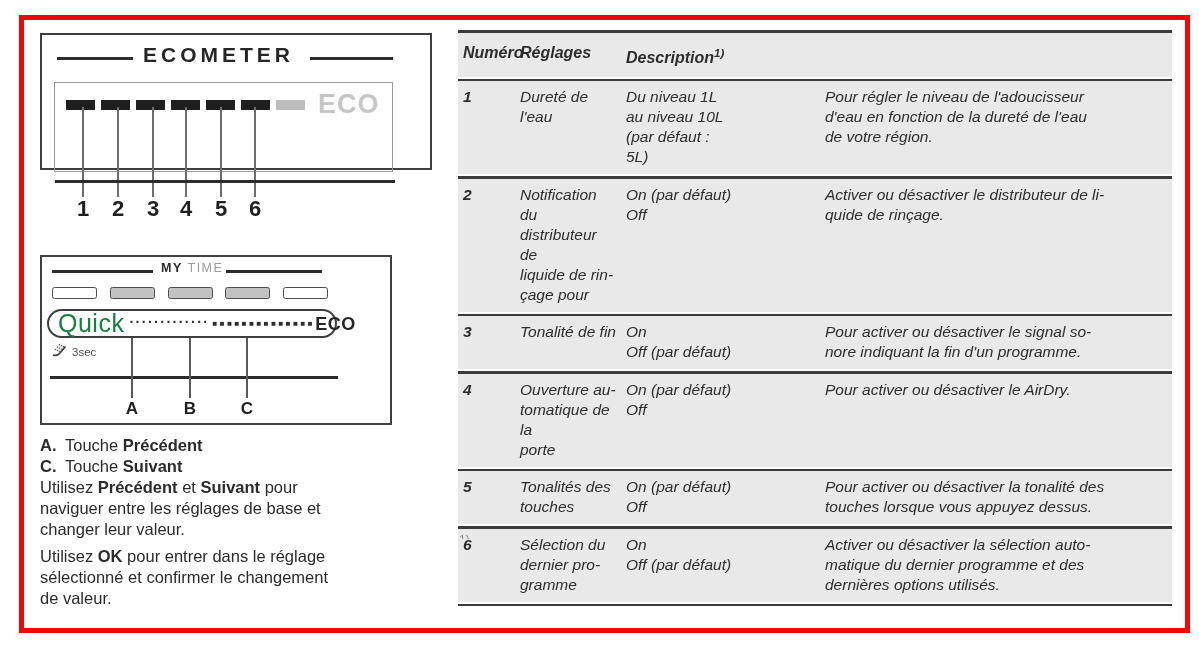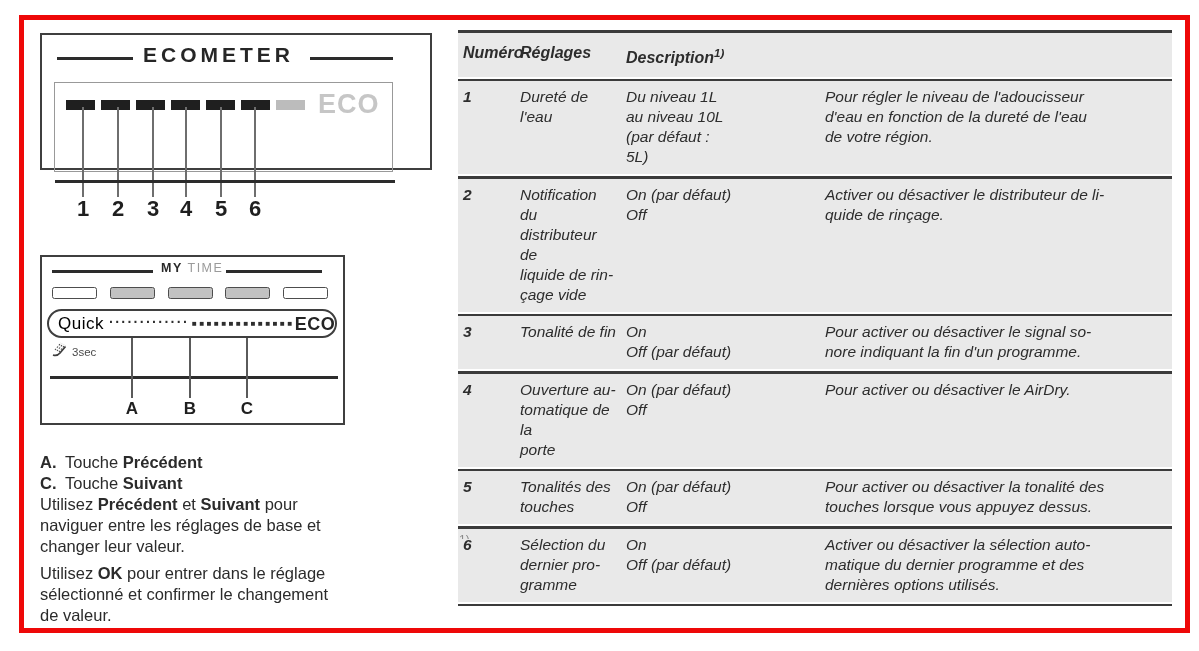--- a/index.html
+++ b/index.html
@@ -26,45 +26,45 @@
   .bar.dark{background:#1f1f1f;}
   .bar.eco{background:#bcbcbc;}
   .eco-word{font-size:27px;font-weight:bold;letter-spacing:1px;color:#c6c6c6;margin-left:7px;line-height:1;}
   .callout{position:absolute;width:2px;background:#6e6e6e;}
   .eco-call{top:72px;height:90px;}
   .baseline{position:absolute;height:3px;background:#2c2c2c;}
   .eco-base{left:13px;top:145px;width:340px;}
   .num-label{position:absolute;top:161px;width:24px;text-align:center;
     font-size:22px;font-weight:bold;color:#1f1f1f;}
   
-  .mytime{left:40px;top:255px;width:305px;height:170px;}
+  .mytime{left:40px;top:255px;width:352px;height:170px;}
   .mt-title{position:absolute;left:119px;top:4px;font-size:12.5px;letter-spacing:1.5px;}
   .mt-title .strong{font-weight:bold;color:#2a2a2a;}
   .mt-title .light{color:#9a9a9a;}
   .mt-rule{height:2.5px;}
   .mt-rule-l{left:10px;top:13px;width:101px;background:#2c2c2c;}
   .mt-rule-r{left:184px;top:13px;width:96px;background:#2c2c2c;}
   .btn-row{position:absolute;left:10px;top:30px;width:276px;display:flex;justify-content:space-between;}
   .prog-btn{width:45px;height:12px;border:1.5px solid #4d4d4d;border-radius:2.5px;box-sizing:border-box;}
   .prog-btn.white{background:#fff;}
   .prog-btn.gray{background:#c2c2c2;}
   .pill{position:absolute;left:5px;top:52px;width:290px;height:29px;border:2px solid #3f3f3f;
     border-radius:15px;box-sizing:border-box;display:flex;align-items:center;padding:0 9px;background:#fff;}
-  .quick{font-size:17px;color:#000000;letter-spacing:0.5px;line-height:1;}
+  .quick{font-size:25px;color:#15803d;letter-spacing:0.5px;line-height:1;}
   .dots-s{margin-left:5px;font-size:14px;font-weight:bold;letter-spacing:1.5px;color:#2e2e2e;line-height:1;margin-top:-3px;}
   .dots-l{margin-left:3px;font-size:8px;letter-spacing:2.5px;color:#2e2e2e;line-height:1;}
   .pill-eco{margin-left:auto;font-size:18px;font-weight:bold;letter-spacing:0.5px;color:#242424;line-height:1;}
   .hold-row{position:absolute;left:9px;top:85px;display:flex;align-items:center;}
   .hold-label{font-size:11.5px;color:#4a4a4a;margin-left:3px;}
   .mt-base{left:8px;top:119px;width:288px;}
   .mt-call{top:81px;height:60px;background:#5a5a5a;}
   .letter-label{position:absolute;top:142px;width:24px;text-align:center;
     font-size:17px;font-weight:bold;color:#1f1f1f;}
   
-  .legend{position:absolute;left:40px;top:452px;width:345px;font-size:16.5px;line-height:21px;color:#2b2b2b;}
+  .legend{position:absolute;left:40px;top:435px;width:345px;font-size:16.5px;line-height:21px;color:#2b2b2b;}
   .legend-item .pfx{display:inline-block;width:25px;font-weight:bold;}
   .legend-item .key{font-weight:bold;}
   .legend p{margin:0;white-space:pre-line;}
   .legend p.second{margin-top:6px;}
   .seg-b{font-weight:bold;}
   
   .settings-table{position:absolute;left:458px;top:30px;width:714px;}
   .t-rule{height:2.5px;background:var(--rule-dark,#3b3b3b);}
   .t-gap{height:2px;background:#fff;}
   .t-row,.t-head{
@@ -204,21 +204,21 @@
 de votre région.</div>
   </div>
 
   <div class="t-gap"></div>
     <div class="t-rule"></div>
   <div class="t-row">
     <div class="cell c1">2</div>
     <div class="cell">Notification du
 distributeur de
 liquide de rin-
-çage vide</div>
+çage pour</div>
     <div class="cell">On (par défaut)
 Off</div>
     <div class="cell">Activer ou désactiver le distributeur de li-
 quide de rinçage.</div>
   </div>
 
   <div class="t-gap"></div>
     <div class="t-rule"></div>
   <div class="t-row">
     <div class="cell c1">3</div>

